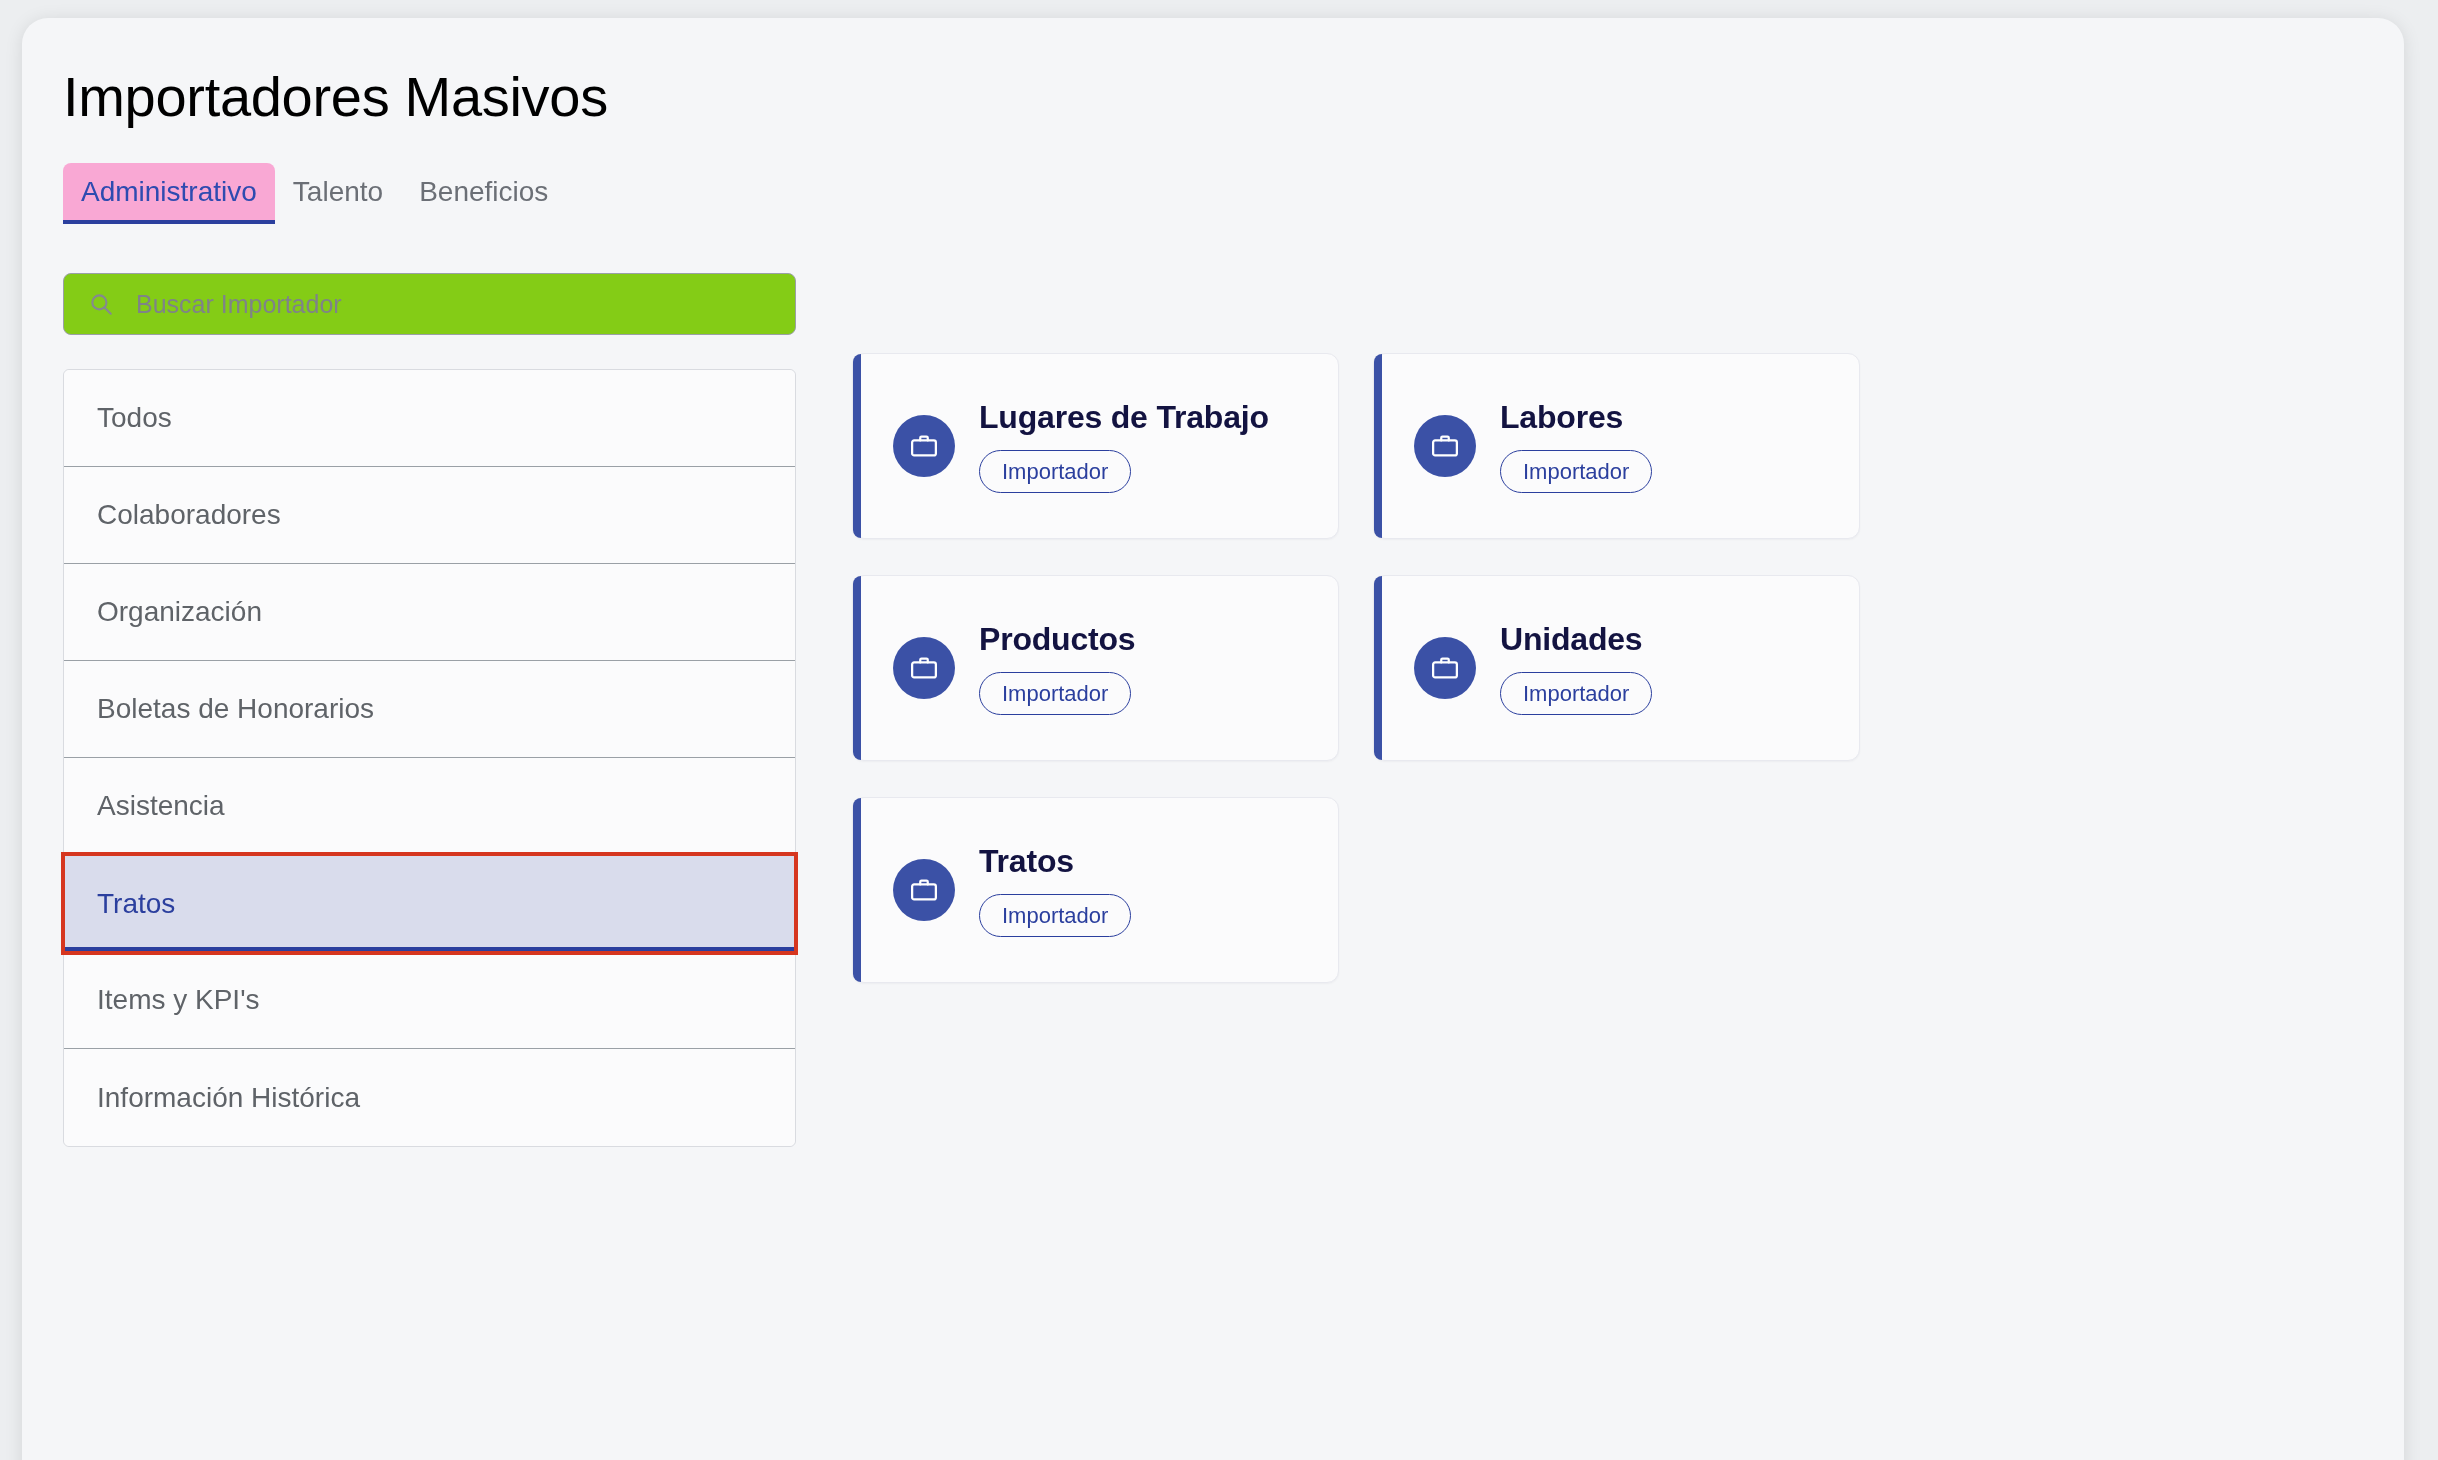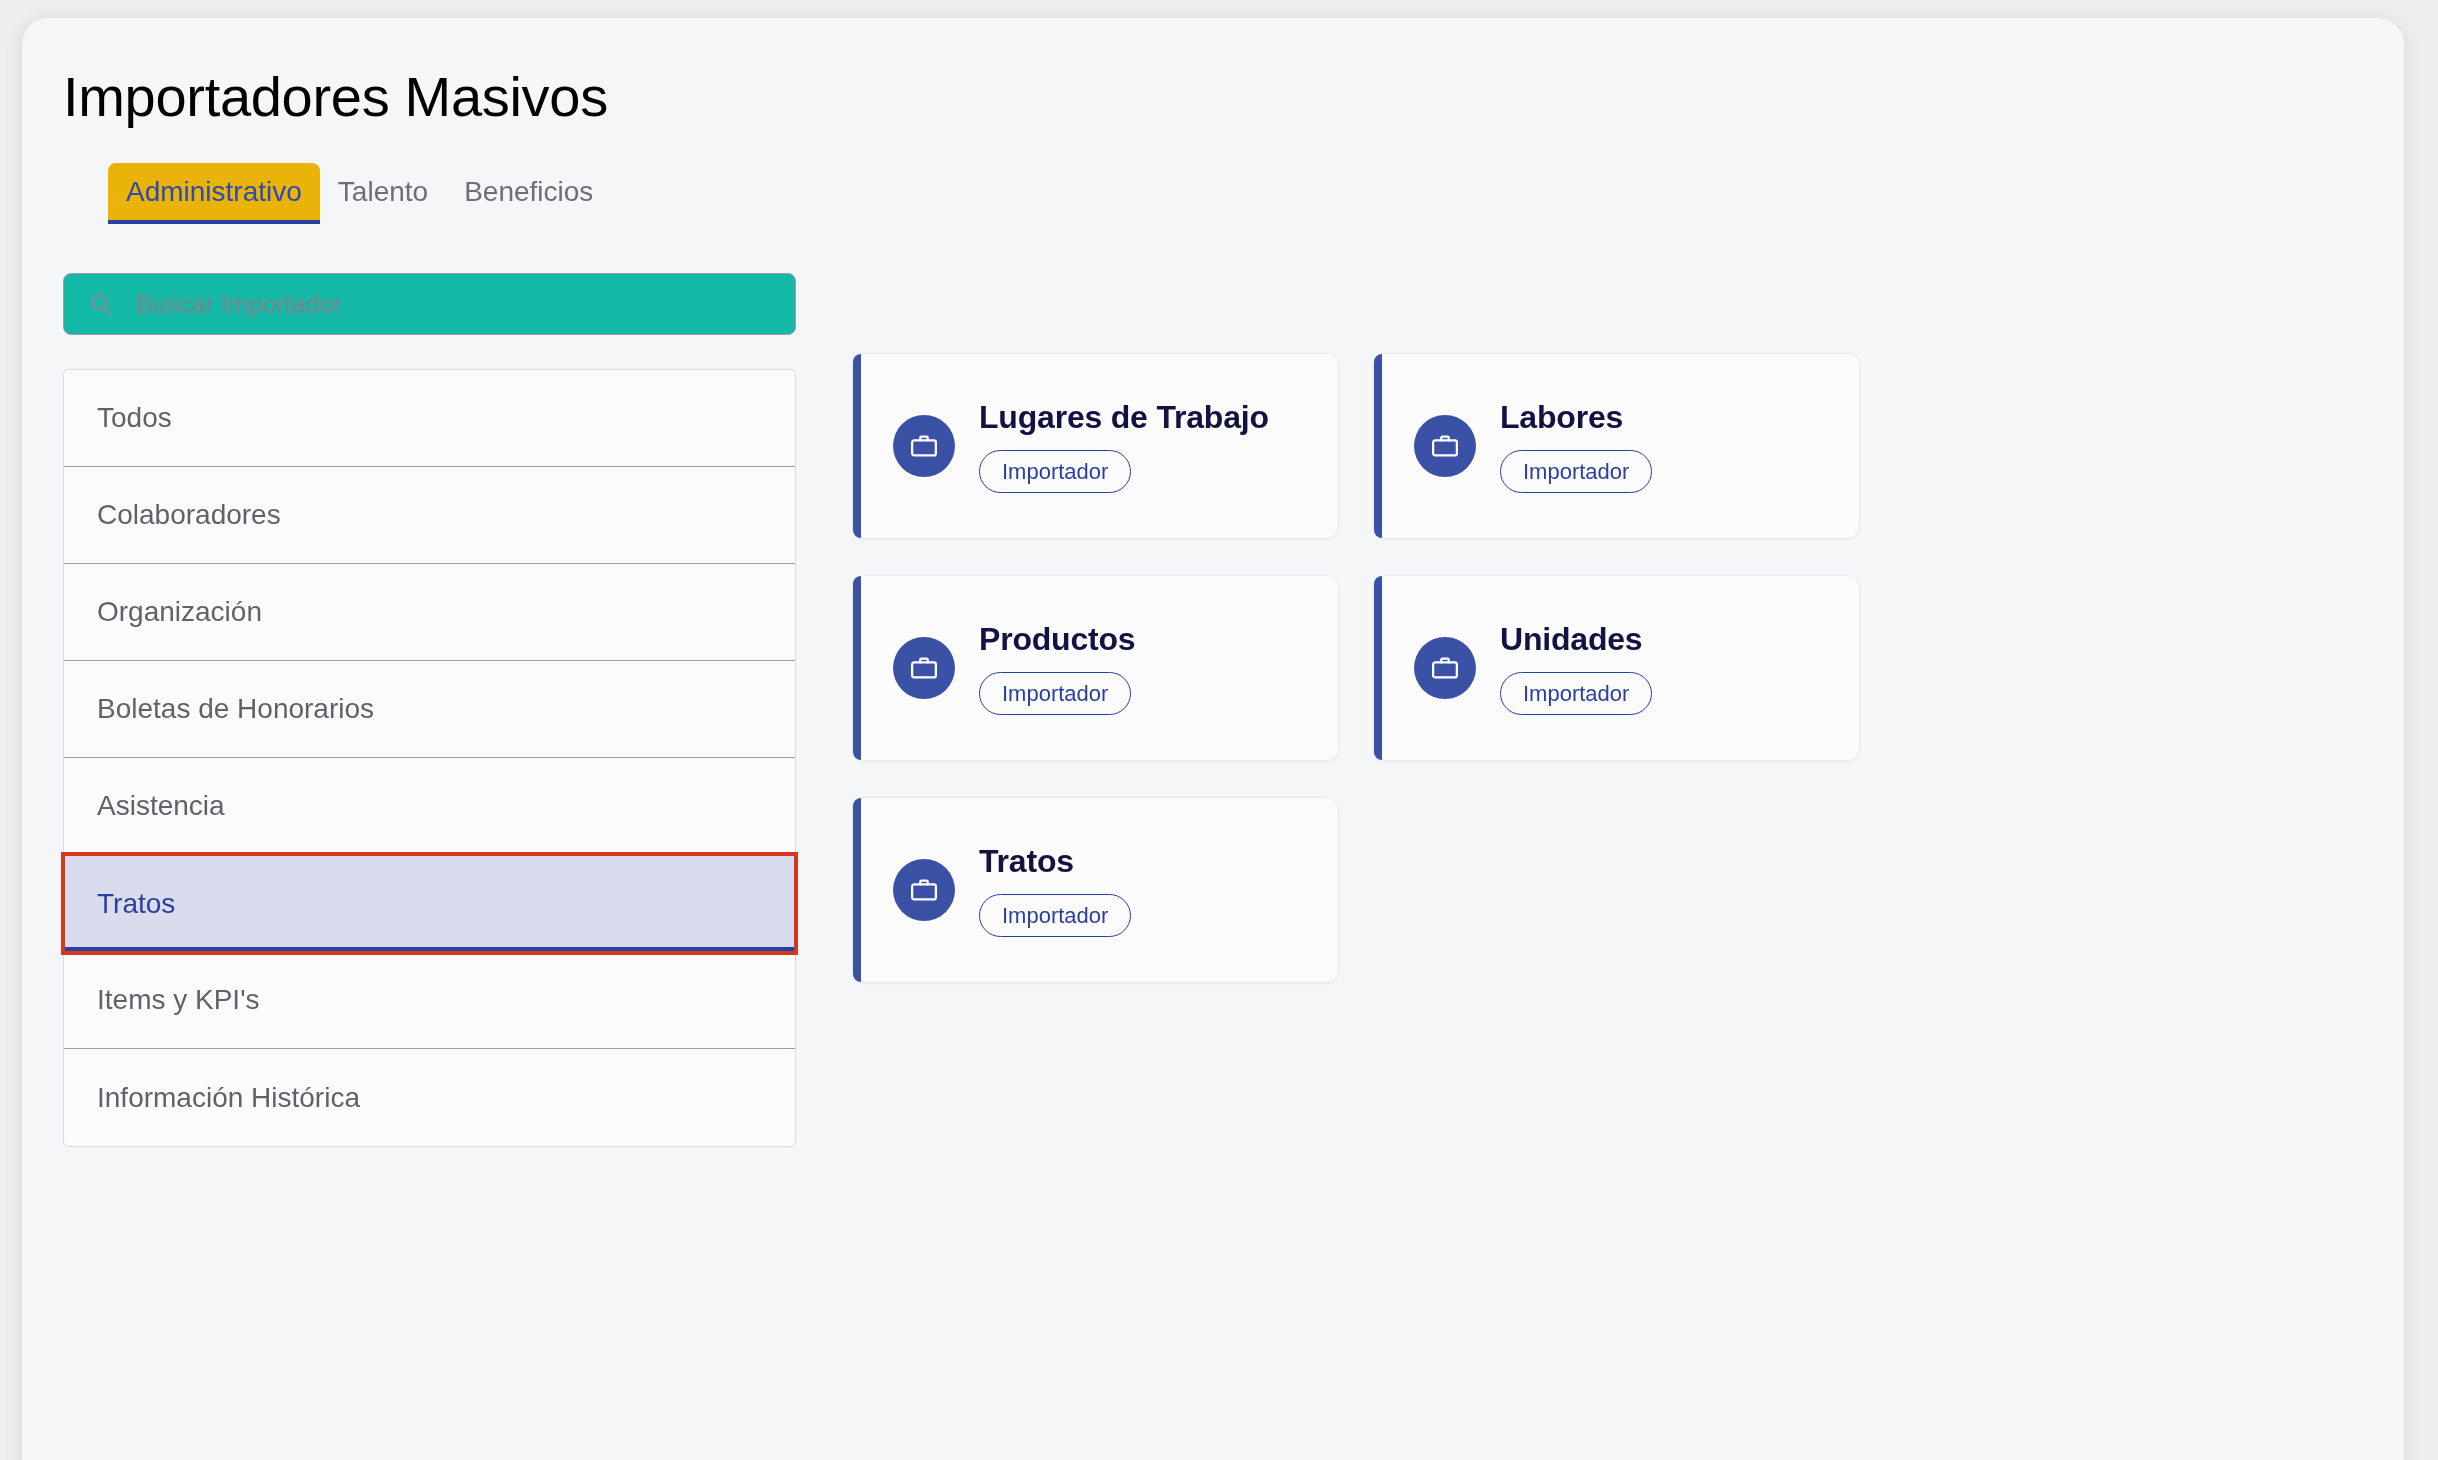--- a/index.html
+++ b/index.html
@@ -56,23 +56,22 @@
     padding: 14px 18px 16px 18px;
     cursor: pointer;
     background: transparent;
     border: none;
     font-family: inherit;
     white-space: nowrap;
     line-height: 1.1;
   }
   .tab.active {
     color: #2e4bb0;
-    background: #eab308;
+    background: #f9a8d4;
     border-radius: 8px 8px 0 0;
-    margin-left: 45px;
   }
   .tab.active::after {
     content: "";
     position: absolute;
     left: 0; right: 0; bottom: 0;
     height: 4px;
     background: #2b3f9e;
   }
 
   
@@ -80,21 +79,21 @@
     position: absolute;
     left: 41px;
     top: 255px;
     width: 733px;
   }
 
   
   #search-box {
     position: relative;
     height: 62px;
-    background: #14b8a6;
+    background: #84cc16;
     border: 1.5px solid #9aa0a6;
     border-radius: 8px;
     display: flex;
     align-items: center;
     padding-left: 24px;
   }
   #search-icon {
     width: 26px; height: 26px;
     flex: 0 0 auto;
     color: #85898f;

